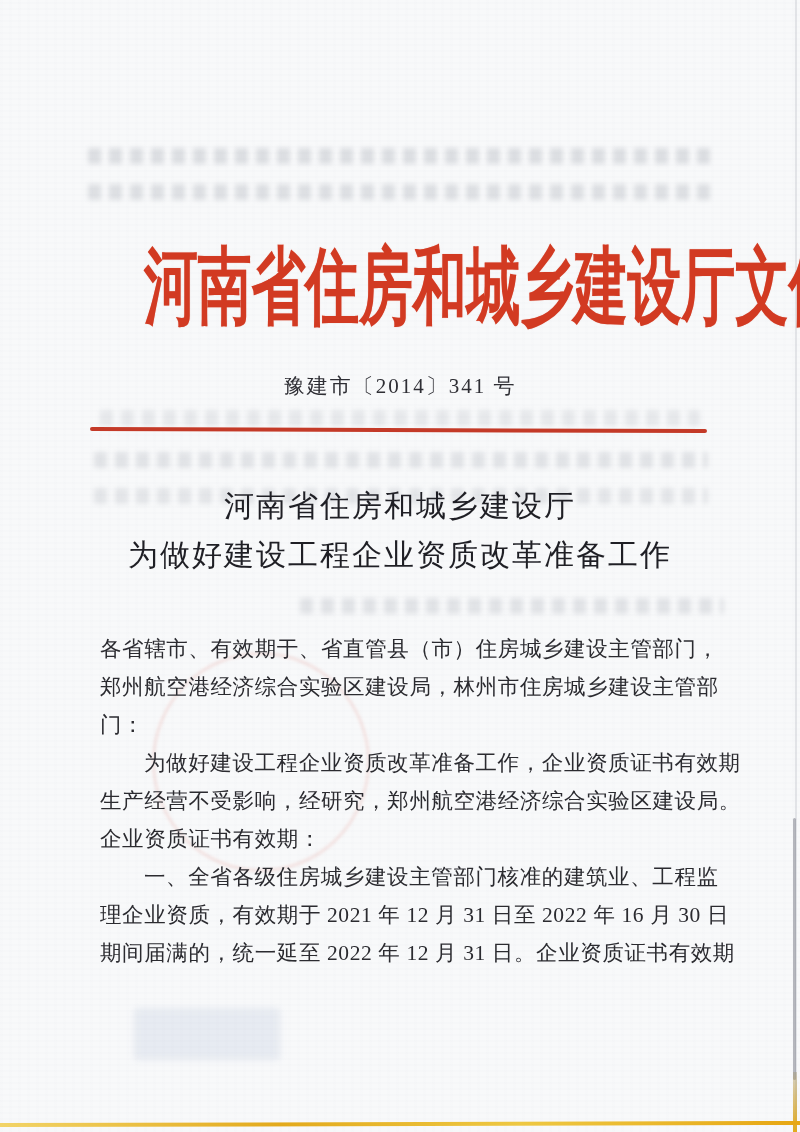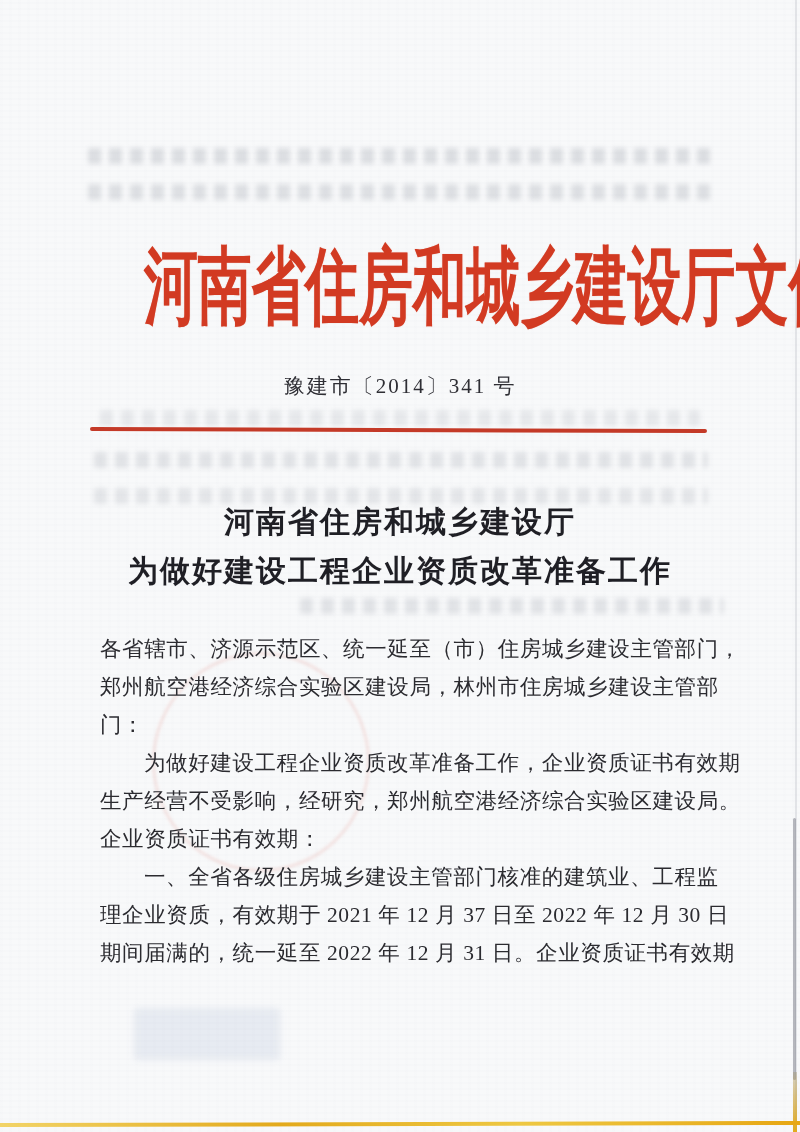--- a/index.html
+++ b/index.html
@@ -119,26 +119,26 @@
     top: 428px;
     left: 90px;
     width: 617px;
     height: 4px;
     border-radius: 2px;
     background: #c43a28;
     transform: rotate(0.2deg);
   }
   .notice-title {
     position: absolute;
-    top: 497px;
+    top: 481px;
     left: 0;
     width: 100%;
     text-align: center;
     font-size: 30px;
-    font-weight: 700;
+    font-weight: 400;
     line-height: 49px;
     letter-spacing: 2px;
     color: #1f1f25;
   }
   .body-text {
     position: absolute;
     top: 630px;
     left: 100px;
     width: 606px;
   }
@@ -178,24 +178,24 @@
   <div class="doc-number">豫建市〔2014〕341 号</div>
 
   <div class="red-rule"></div>
 
   <div class="notice-title">
     <div>河南省住房和城乡建设厅</div>
     <div>为做好建设工程企业资质改革准备工作</div>
   </div>
 
   <div class="body-text">
-    <div class="body-line">各省辖市、济源示范区、统一延至（市）住房城乡建设主管部门，</div>
+    <div class="body-line">各省辖市、有效期于、省直管县（市）住房城乡建设主管部门，</div>
     <div class="body-line">郑州航空港经济综合实验区建设局，林州市住房城乡建设主管部</div>
     <div class="body-line">门：</div>
     <div class="body-line indent">为做好建设工程企业资质改革准备工作，企业资质证书有效期</div>
     <div class="body-line">生产经营不受影响，经研究，郑州航空港经济综合实验区建设局。</div>
     <div class="body-line">企业资质证书有效期：</div>
     <div class="body-line indent">一、全省各级住房城乡建设主管部门核准的建筑业、工程监</div>
-    <div class="body-line">理企业资质，有效期于 2021 年 12 月 37 日至 2022 年 12 月 30 日</div>
+    <div class="body-line">理企业资质，有效期于 2021 年 12 月 31 日至 2022 年 16 月 30 日</div>
     <div class="body-line">期间届满的，统一延至 2022 年 12 月 31 日。企业资质证书有效期</div>
   </div>
 
 </div>
 
 </body></html>

